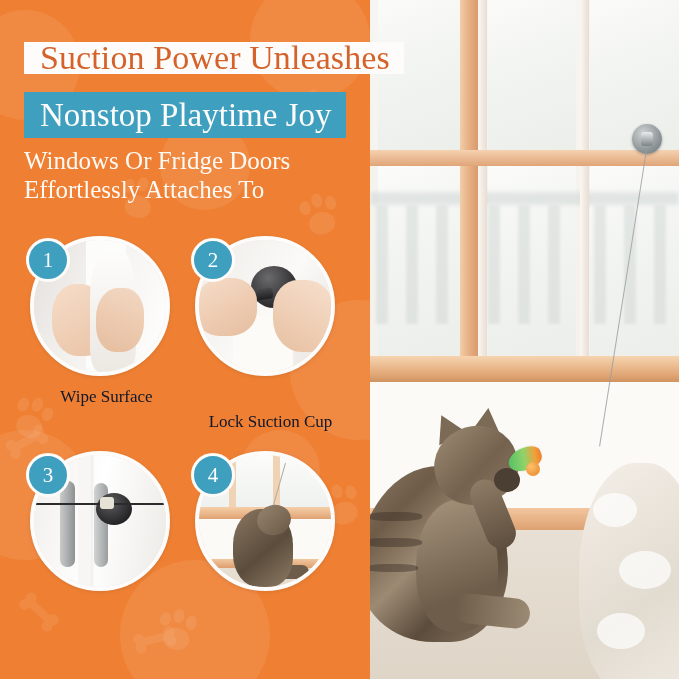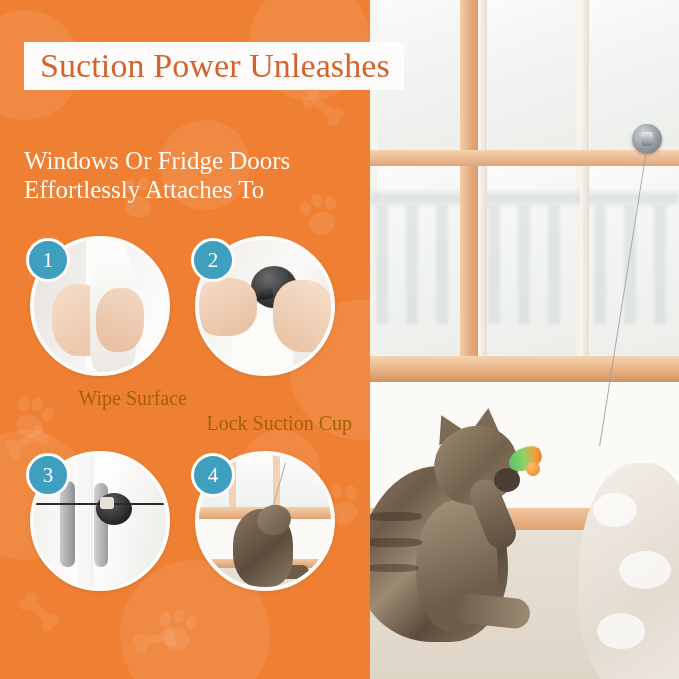--- a/index.html
+++ b/index.html
@@ -86,38 +86,38 @@
   .pw{position:absolute;background:rgba(255,255,255,.075);border-radius:50%;}
   .paw{position:absolute;opacity:.085;}
   .paw .pad{position:absolute;left:8px;top:16px;width:26px;height:22px;border-radius:50% 50% 46% 46%;background:#fff;}
   .paw .t{position:absolute;width:11px;height:14px;border-radius:50%;background:#fff;}
   .bone{position:absolute;opacity:.075;}
   .bone .bar{position:absolute;left:9px;top:7px;width:28px;height:8px;border-radius:4px;background:#fff;}
   .bone .k{position:absolute;width:11px;height:11px;border-radius:50%;background:#fff;}
 
   
   .band{position:absolute;display:flex;align-items:center;}
-  .band1{left:24px;top:42px;height:48px;background:#fdfcfa;z-index:6;padding:0 14px 0 16px;}
+  .band1{left:24px;top:42px;height:32px;background:#fdfcfa;z-index:6;padding:0 14px 0 16px;}
   .band1 span{color:#d4622a;font-size:34px;line-height:1;white-space:nowrap;letter-spacing:.1px;}
   .band2{left:24px;top:92px;height:46px;background:#3e9fbf;z-index:6;padding:0 14px 0 16px;}
   .band2 span{color:#fdfcfa;font-size:33px;line-height:1;white-space:nowrap;}
 
   .sub{position:absolute;left:24px;top:146px;width:330px;color:#fdfaf6;font-size:25px;line-height:1.16;z-index:5;}
 
   
   .steps{position:absolute;left:0;top:236px;width:370px;z-index:5;}
   .row{position:relative;height:215px;}
   .step{position:absolute;width:165px;}
   .step.c1{left:22px;} .step.c2{left:187px;}
   .circle{position:relative;width:132px;height:132px;border-radius:50%;margin-left:8px;
       border:4px solid #fdfcfa;overflow:hidden;background:#e9e6e1;box-shadow:0 1px 4px rgba(0,0,0,.1);}
   .badge{position:absolute;left:4px;top:2px;width:38px;height:38px;border-radius:50%;
       background:#3e9fbf;border:3px solid #fdfcfa;color:#fff;font-size:21px;
       display:flex;align-items:center;justify-content:center;z-index:3;}
-  .cap{margin-top:11px;color:#a16207;font-size:20px;text-align:right;white-space:nowrap;}
+  .cap{margin-top:11px;color:#0f172a;font-size:17px;text-align:center;white-space:nowrap;}
   .step.c1 .cap{padding-left:4px;} .step.c2 .cap{padding-left:2px;margin-top:36px;}
 
   
   .art{position:absolute;inset:0;}
   
   .s1bg{position:absolute;inset:0;background:linear-gradient(110deg,#e3e0dc 0%,#f3f1ee 40%,#ffffff 100%);}
   .s1panel{position:absolute;left:52px;top:0;width:40px;height:132px;background:#fcfcfb;}
   .s1cloth{position:absolute;left:56px;top:8px;width:46px;height:124px;
       background:linear-gradient(180deg,#fdfdfc,#ece8e2);border-radius:40% 40% 20% 20%;}
   .s1hand{position:absolute;left:18px;top:44px;width:56px;height:72px;border-radius:42% 48% 40% 46%;
@@ -296,20 +296,23 @@
           <div class="k" style="left:2px;top:2px"></div>
           <div class="k" style="left:2px;top:11px"></div>
         <div class="k" style="left:33px;top:2px"></div>
           <div class="k" style="left:33px;top:11px"></div>
       </div>
     </div>
   </div>
 
   <div class="band band1">
     <span>Suction Power Unleashes</span>
+  </div>
+  <div class="band band2">
+    <span>Nonstop Playtime Joy</span>
   </div>
 
   <div class="sub">
     <div>Windows Or Fridge Doors</div>
     <div>Effortlessly Attaches To</div>
   </div>
 
   <div class="steps">
 
     <div class="row">

